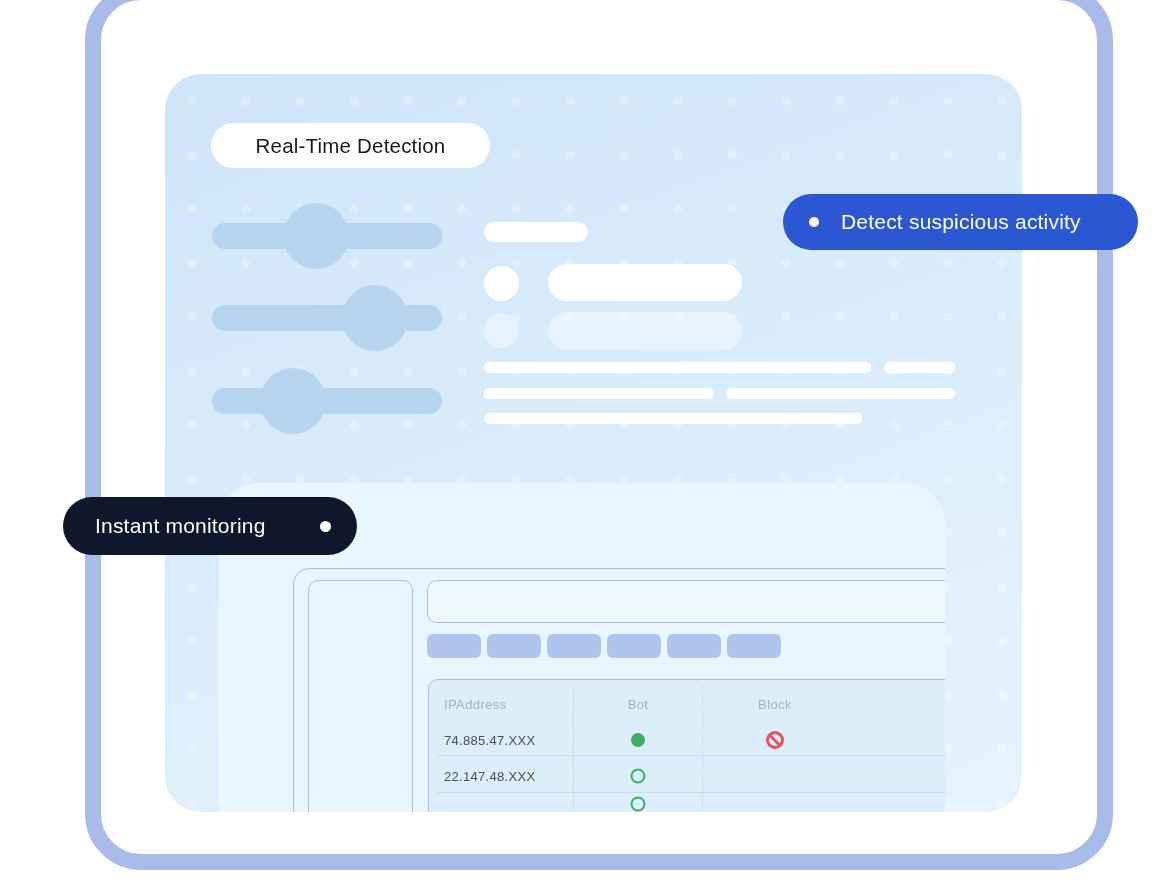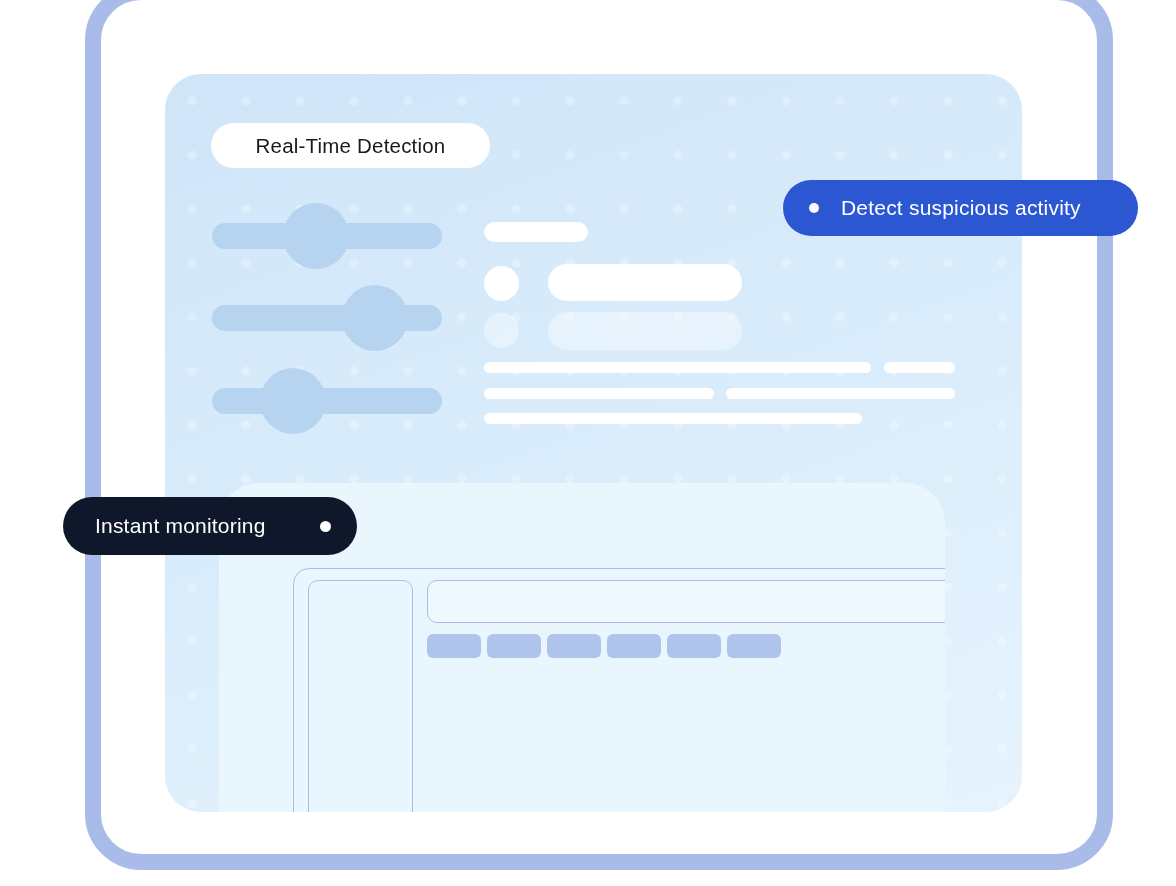--- a/index.html
+++ b/index.html
@@ -40,21 +40,21 @@
   .sk.pillB{left:383px;top:238px;width:194px;height:38px;border-radius:19px;background:rgba(255,255,255,.38);}
   .sk.bar{height:11px;border-radius:6px;}
   .sk.b1a{left:319px;top:288px;width:387px;} .sk.b1b{left:719px;top:288px;width:71px;}
   .sk.b2a{left:319px;top:314px;width:230px;} .sk.b2b{left:561px;top:314px;width:229px;}
   .sk.b3a{left:319px;top:339px;width:378px;}
 
   
   .callout{position:absolute;display:flex;align-items:center;color:#ffffff;
     font-size:21px;font-weight:500;letter-spacing:.2px;}
   .callout .dot{width:10px;height:10px;border-radius:50%;background:#ffffff;flex:0 0 auto;}
-  .callout.detect{left:783px;top:180px;width:355px;height:56px;border-radius:28px;background:#2b57d3;padding:16px 26px;}
+  .callout.detect{left:783px;top:194px;width:355px;height:56px;border-radius:28px;background:#2b57d3;padding:16px 26px;}
   .callout.detect .dot{margin-right:22px;}
   .callout.monitor{left:63px;top:497px;width:294px;height:58px;border-radius:29px;background:#0f172a;padding:0 26px 0 32px;justify-content:space-between;}
   .callout.monitor .dot{width:11px;height:11px;}
 
   
   .inner-panel{position:absolute;left:54px;top:409px;width:726px;height:329px;
     background:#e9f6fe;border-radius:40px 40px 0 0;overflow:hidden;}
 
   
   .wire{position:absolute;border:1.5px solid #a9bde9;background:transparent;}
@@ -125,20 +125,39 @@
 
       <div class="chips">
         <div class="chip"></div>
         <div class="chip"></div>
         <div class="chip"></div>
         <div class="chip"></div>
         <div class="chip"></div>
         <div class="chip"></div>
       </div>
 
+      <div class="wire table">
+        <span class="th ip">IPAddress</span>
+        <span class="th bot">Bot</span>
+        <span class="th block">Block</span>
+
+        <div class="vsep v1"></div>
+        <div class="vsep v2"></div>
+        <div class="hline h1"></div>
+        <div class="hline h2"></div>
+
+        <span class="cell-ip r1">74.885.47.XXX</span>
+        <span class="bot-dot active r1"></span>
+        <span class="block-ic r1"></span>
+
+        <span class="cell-ip r2">22.147.48.XXX</span>
+        <span class="bot-dot inactive r2"></span>
+
+        <span class="bot-dot inactive r3"></span>
+      </div>
     </div>
   </div>
 
   <div class="callout detect">
     <span class="dot"></span>
     <span>Detect suspicious activity</span>
   </div>
 
   <div class="callout monitor">
     <span>Instant monitoring</span>

